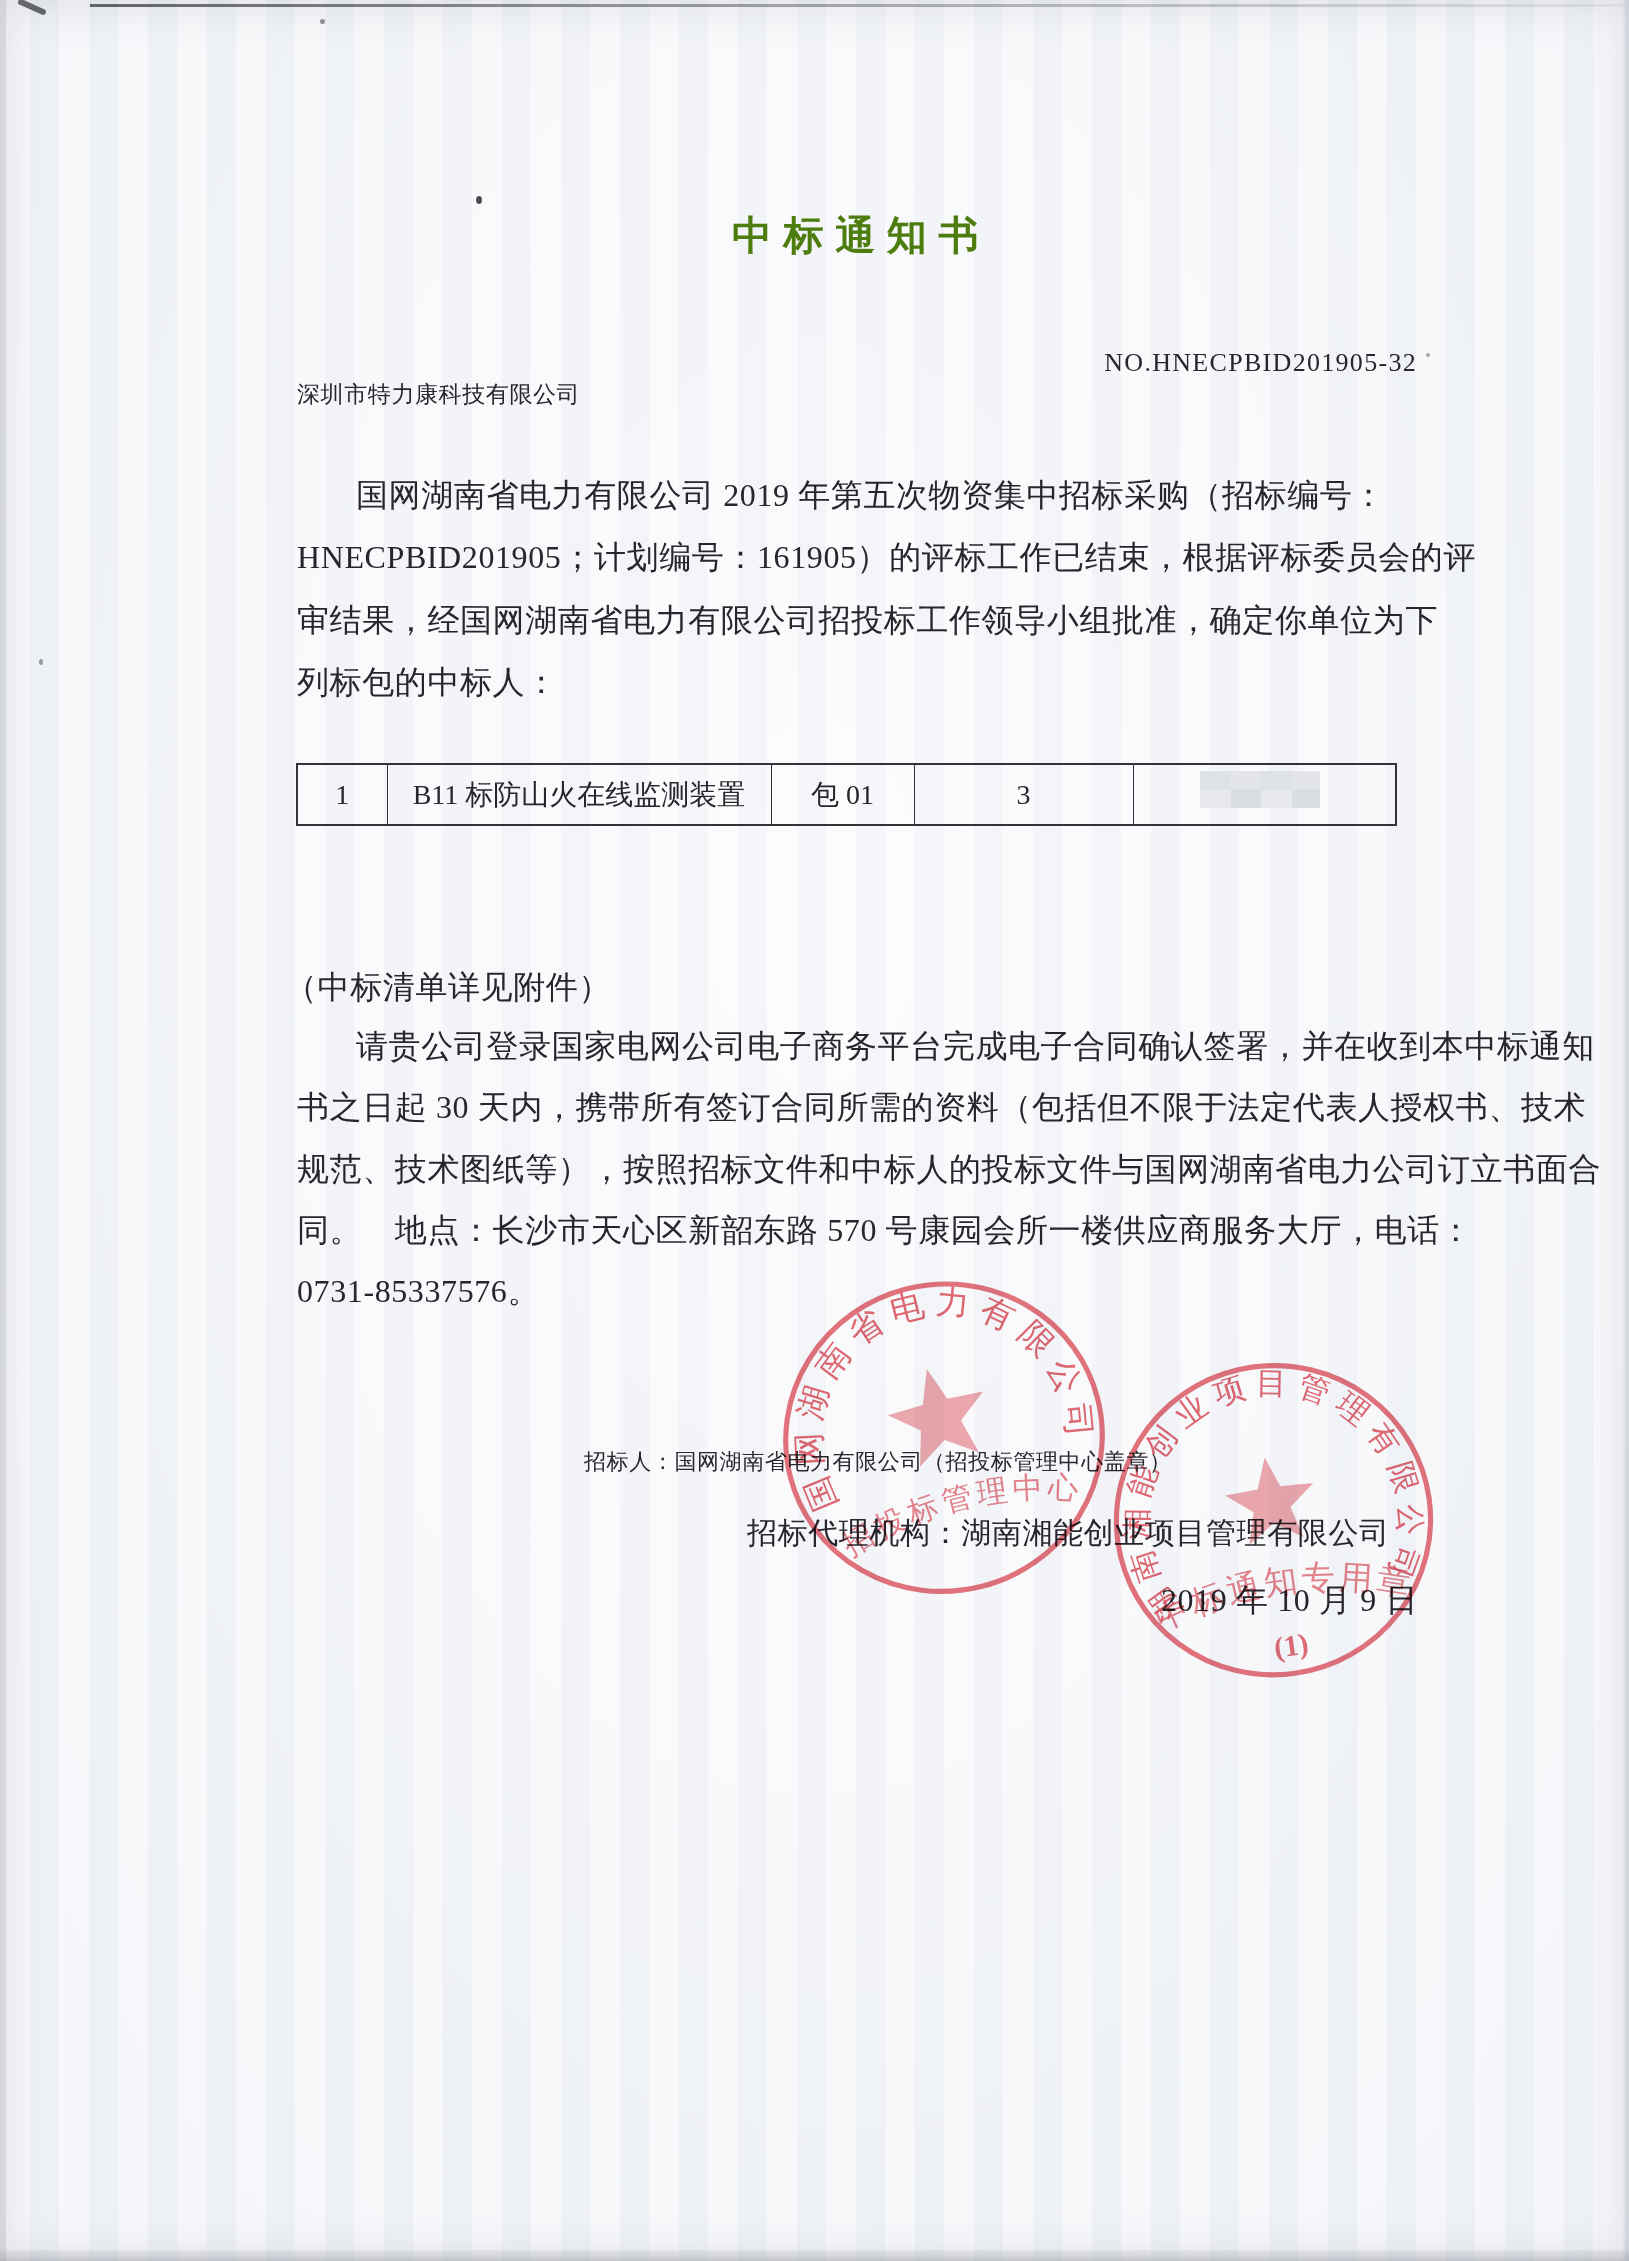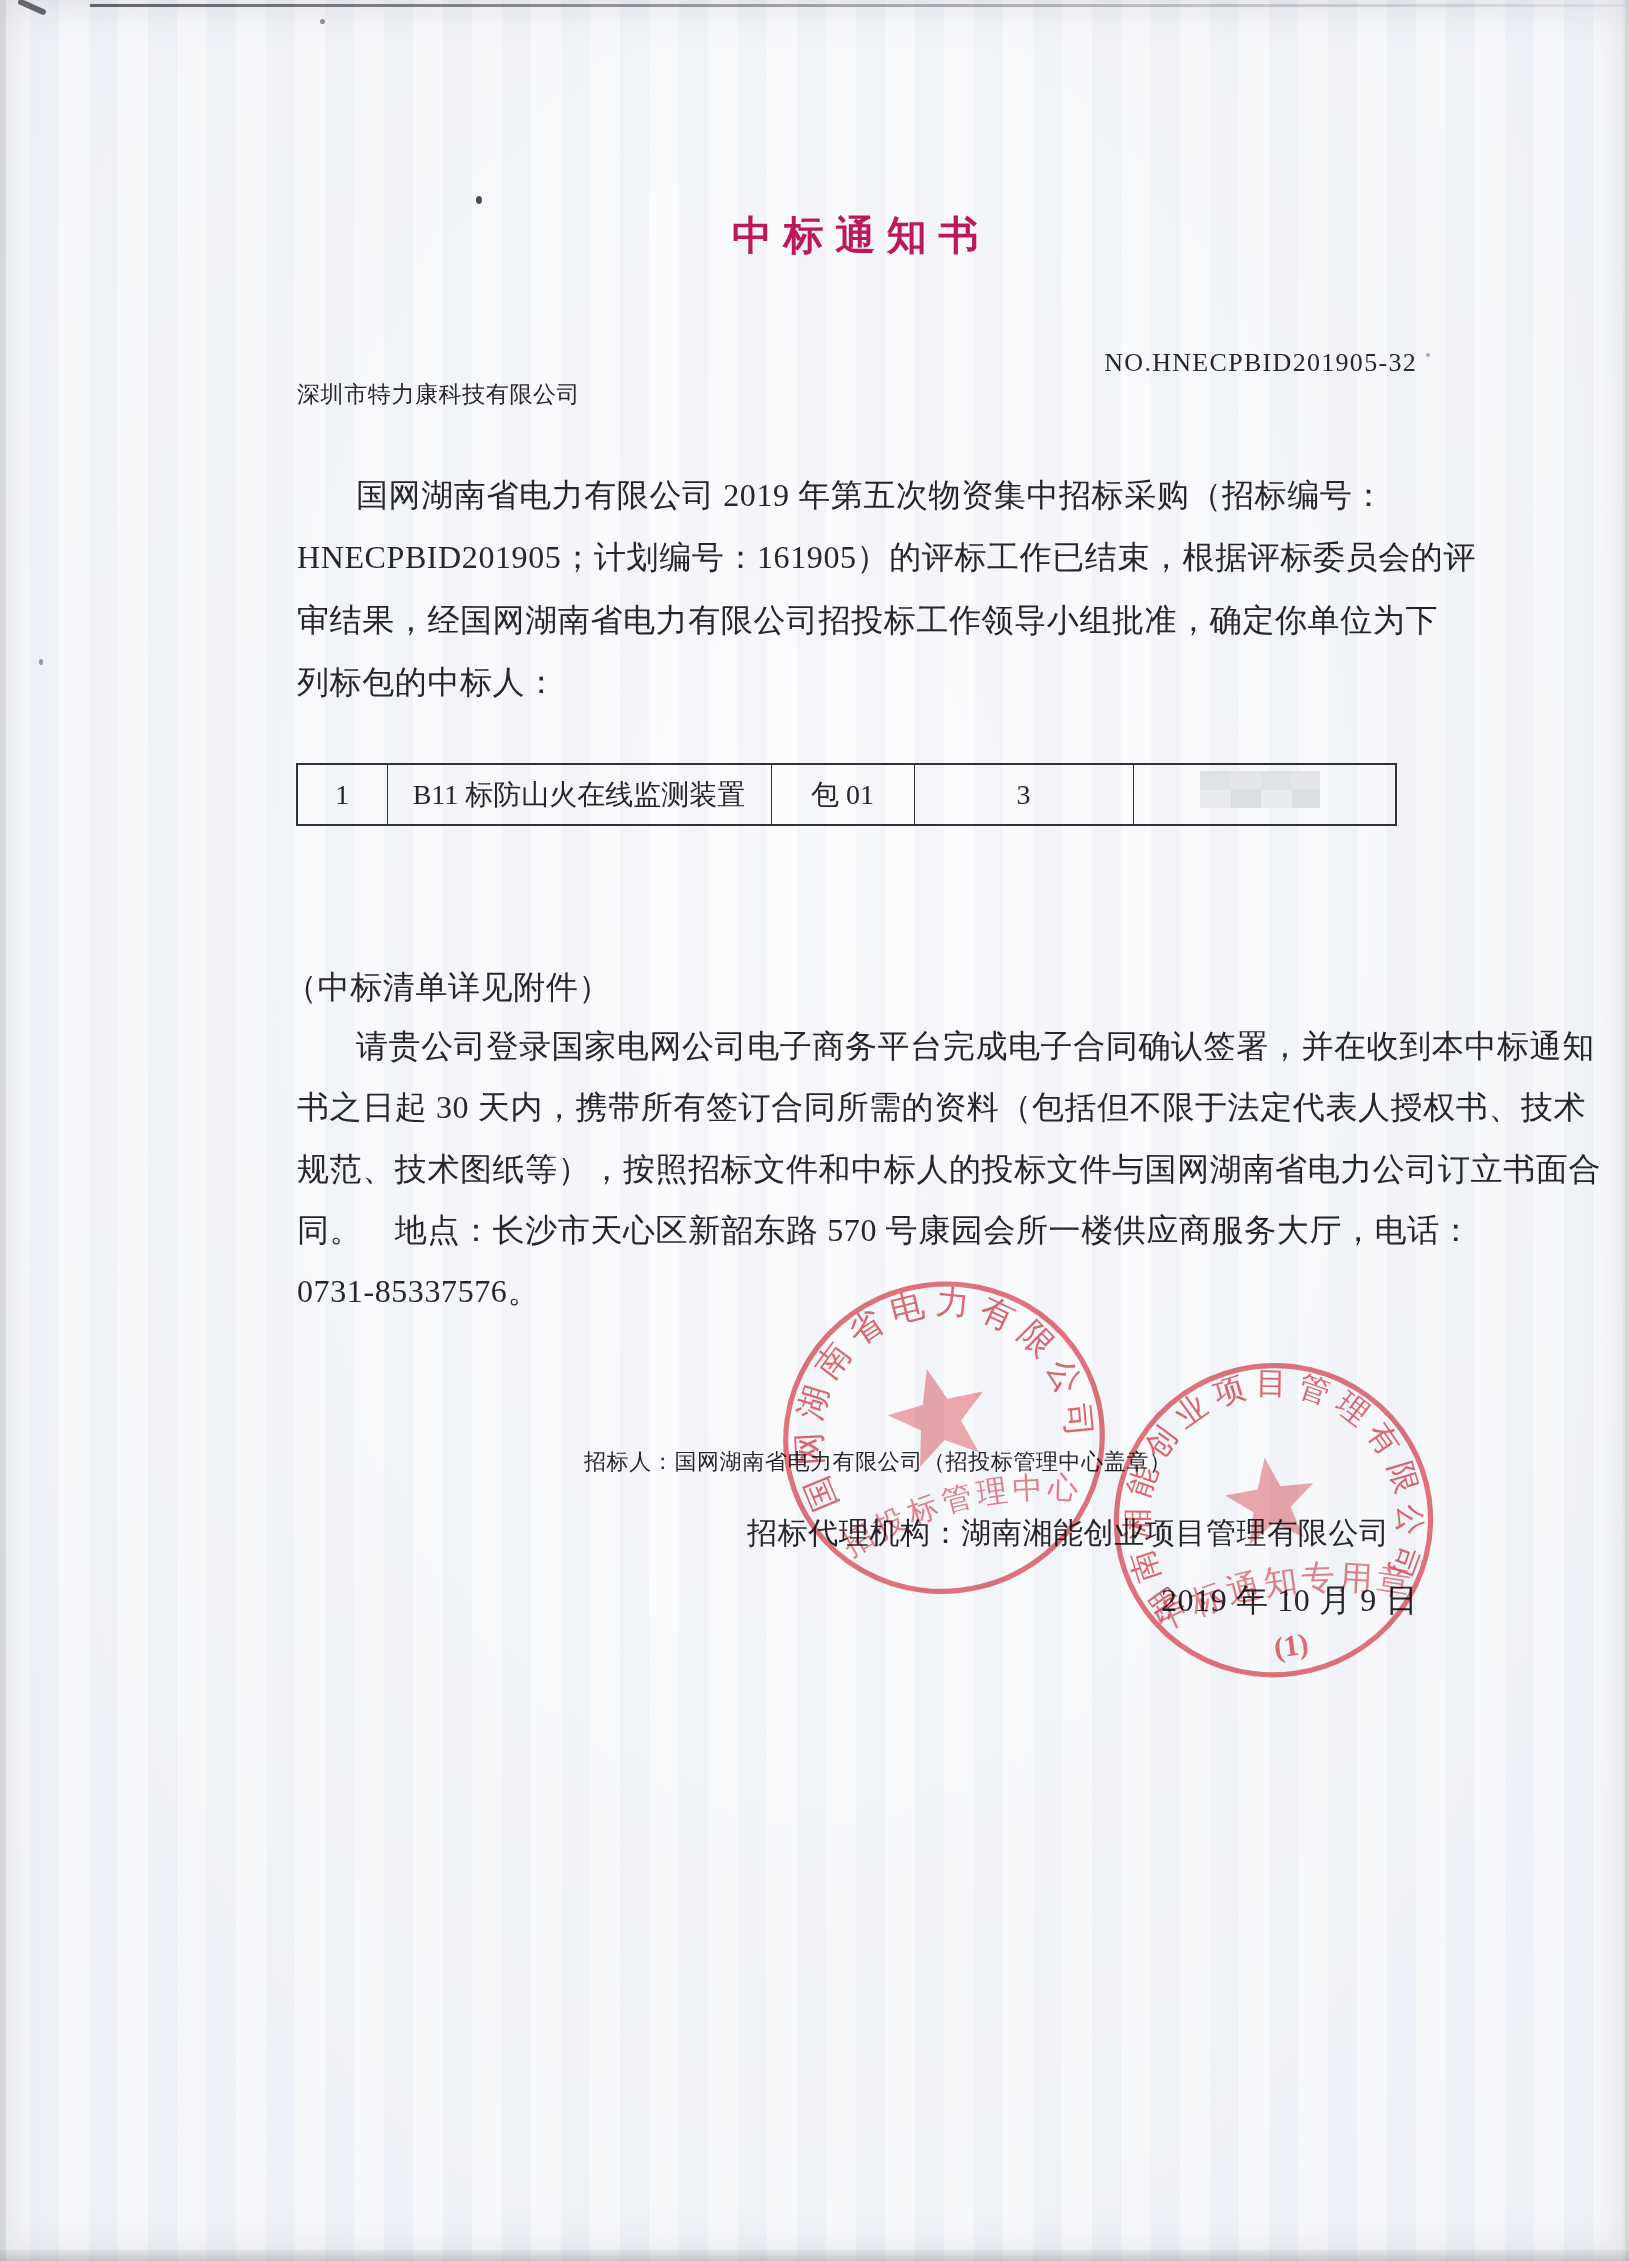--- a/index.html
+++ b/index.html
@@ -25,21 +25,21 @@
     position:absolute;inset:0;pointer-events:none;
     box-shadow:inset 0 0 45px rgba(140,145,155,.28);
   }
   .line{
     position:absolute;left:297px;white-space:nowrap;
     font-size:32px;line-height:1.2;color:var(--ink);
     letter-spacing:0.6px;
   }
   .doc-title{
     position:absolute;left:732px;top:208px;
-    font-size:40px;font-weight:600;letter-spacing:11.6px;color:#be185d;
+    font-size:40px;font-weight:600;letter-spacing:11.6px;color:#4d7c0f;
     white-space:nowrap;
   }
   .doc-no{
     position:absolute;top:314px;right:213px;
     font-size:26px;letter-spacing:1.3px;white-space:nowrap;margin-top:34px;
   }
   .recipient{top:381px;font-size:23px;}
   .indent{padding-left:59px;}
   
   .tbl-wrap{position:absolute;left:296px;top:763px;}

